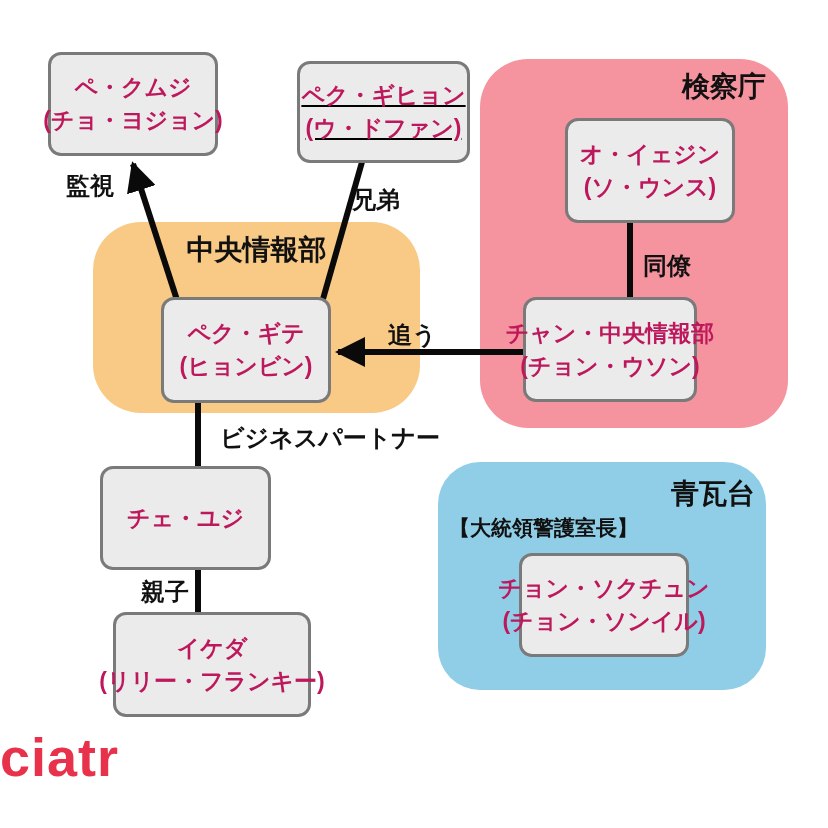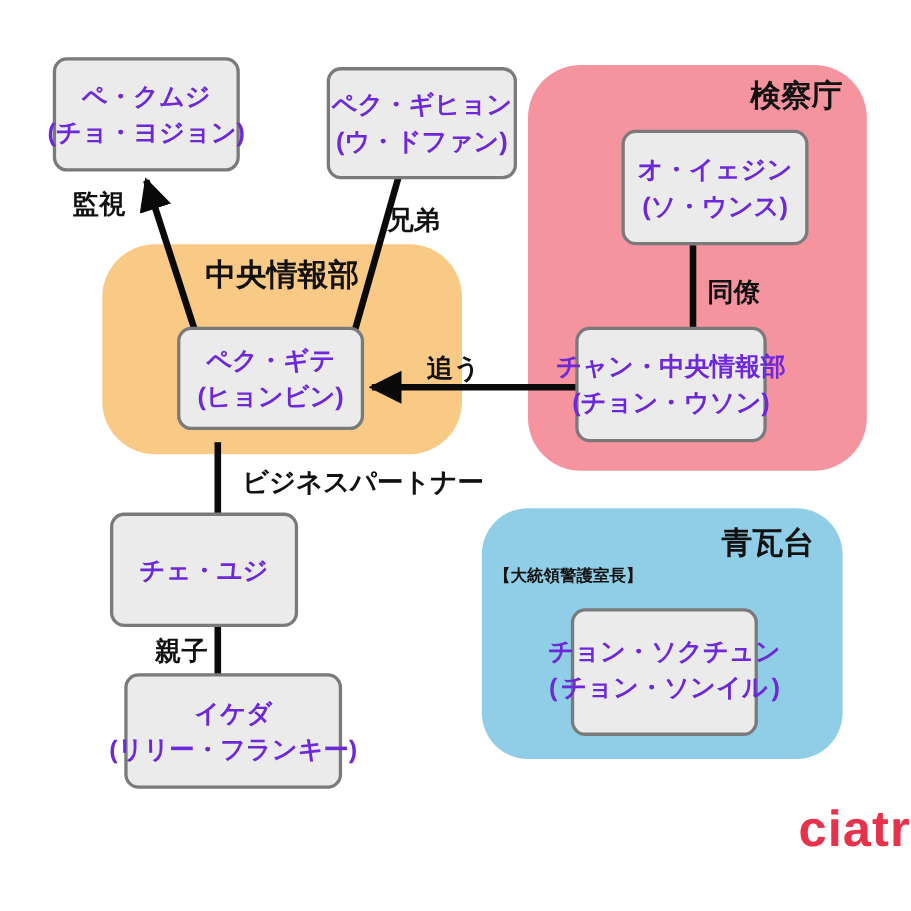--- a/index.html
+++ b/index.html
@@ -20,26 +20,26 @@
 
   .group-title {
     position: absolute;
     font-size: 28px;
     font-weight: 700;
     color: #111111;
     white-space: nowrap;
   }
   .gt-prosecutors { top: 9px;  right: 22px; }
   .gt-intelligence{ top: 9px;  left: 0; right: 0; text-align: center; }
-  .gt-bluehouse   { top: 13px; right: 26px; }
+  .gt-bluehouse   { top: 13px; right: 11px; }
 
   .role-label {
     position: absolute;
     left: 11px; top: 52px;
-    font-size: 15px;
+    font-size: 21px;
     font-weight: 700;
     color: #111111;
     white-space: nowrap;
   }
 
   
   #edges {
     position: absolute; left: 0; top: 0; z-index: 1;
     width: 828px; height: 828px;
   }
@@ -53,32 +53,32 @@
     border-radius: 13px;
     display: flex;
     flex-direction: column;
     align-items: center;
     justify-content: center;
     text-align: center;
   }
   .node-name, .node-actor {
     font-size: 23px;
     font-weight: 700;
-    color: #6d28d9;
+    color: #be185d;
     line-height: 33px;
     white-space: nowrap;
   }
   .n1 { left: 48px;  top: 52px;  width: 170px; height: 104px; }
   .n2 { left: 297px; top: 61px;  width: 173px; height: 102px; }
   .n3 { left: 565px; top: 118px; width: 170px; height: 105px; }
-  .n4 { left: 161px; top: 297px; width: 170px; height: 94px; }
+  .n4 { left: 161px; top: 297px; width: 170px; height: 106px; }
   .n5 { left: 523px; top: 297px; width: 174px; height: 105px; }
   .n6 { left: 100px; top: 466px; width: 171px; height: 104px; gap: 18px; }
   .n7 { left: 113px; top: 612px; width: 198px; height: 105px; }
-  .n8 { left: 519px; top: 553px; width: 170px; height: 116px; font-family: Liberation Mono, monospace; }
+  .n8 { left: 519px; top: 553px; width: 170px; height: 104px; }
 
   
   .edge-label {
     position: absolute;
     z-index: 3;
     font-size: 24px;
     font-weight: 700;
     color: #111111;
     white-space: nowrap;
   }
@@ -88,22 +88,22 @@
   .lbl-chase        { left: 388px; top: 319px; }
   .lbl-business     { left: 220px; top: 422px; }
   .lbl-parentchild  { left: 141px; top: 576px; }
 
   
   .logo {
     position: absolute;
     z-index: 3;
     left: 0; right: 0;
     top: 726px;
-    text-align: right;
-    font-size: 46px;
+    text-align: left;
+    font-size: 54px;
     font-weight: 700;
     letter-spacing: 1px;
   }
 </style>
 </head>
 <body>
 
 <div id="canvas">
 
   <div class="group g-prosecutors" style="background-color: rgb(245, 147, 159);">
@@ -130,21 +130,21 @@
     <line x1="630" y1="223" x2="630" y2="298" stroke="#0a0a0a" stroke-width="6"></line>
     <line x1="524" y1="352" x2="338" y2="352" stroke="#0a0a0a" stroke-width="6" marker-end="url(#arrow)"></line>
     <line x1="198" y1="402" x2="198" y2="467" stroke="#0a0a0a" stroke-width="6"></line>
     <line x1="198" y1="569" x2="198" y2="613" stroke="#0a0a0a" stroke-width="6"></line>
   </svg>
 
   <div class="node n1" style="background-color: rgb(235, 235, 235);">
     <div class="node-name">ペ・クムジ</div>
     <div class="node-actor">(チョ・ヨジョン)</div>
   </div>
-  <div class="node n2" style="background-color: rgb(235, 235, 235);">
+  <div class="node n2" style="background-color: rgb(235, 235, 235); text-decoration: underline;">
     <div class="node-name">ペク・ギヒョン</div>
     <div class="node-actor">(ウ・ドファン)</div>
   </div>
   <div class="node n3" style="background-color: rgb(235, 235, 235);">
     <div class="node-name">オ・イェジン</div>
     <div class="node-actor">(ソ・ウンス)</div>
   </div>
   <div class="node n4" style="background-color: rgb(235, 235, 235);">
     <div class="node-name">ペク・ギテ</div>
     <div class="node-actor">(ヒョンビン)</div>

